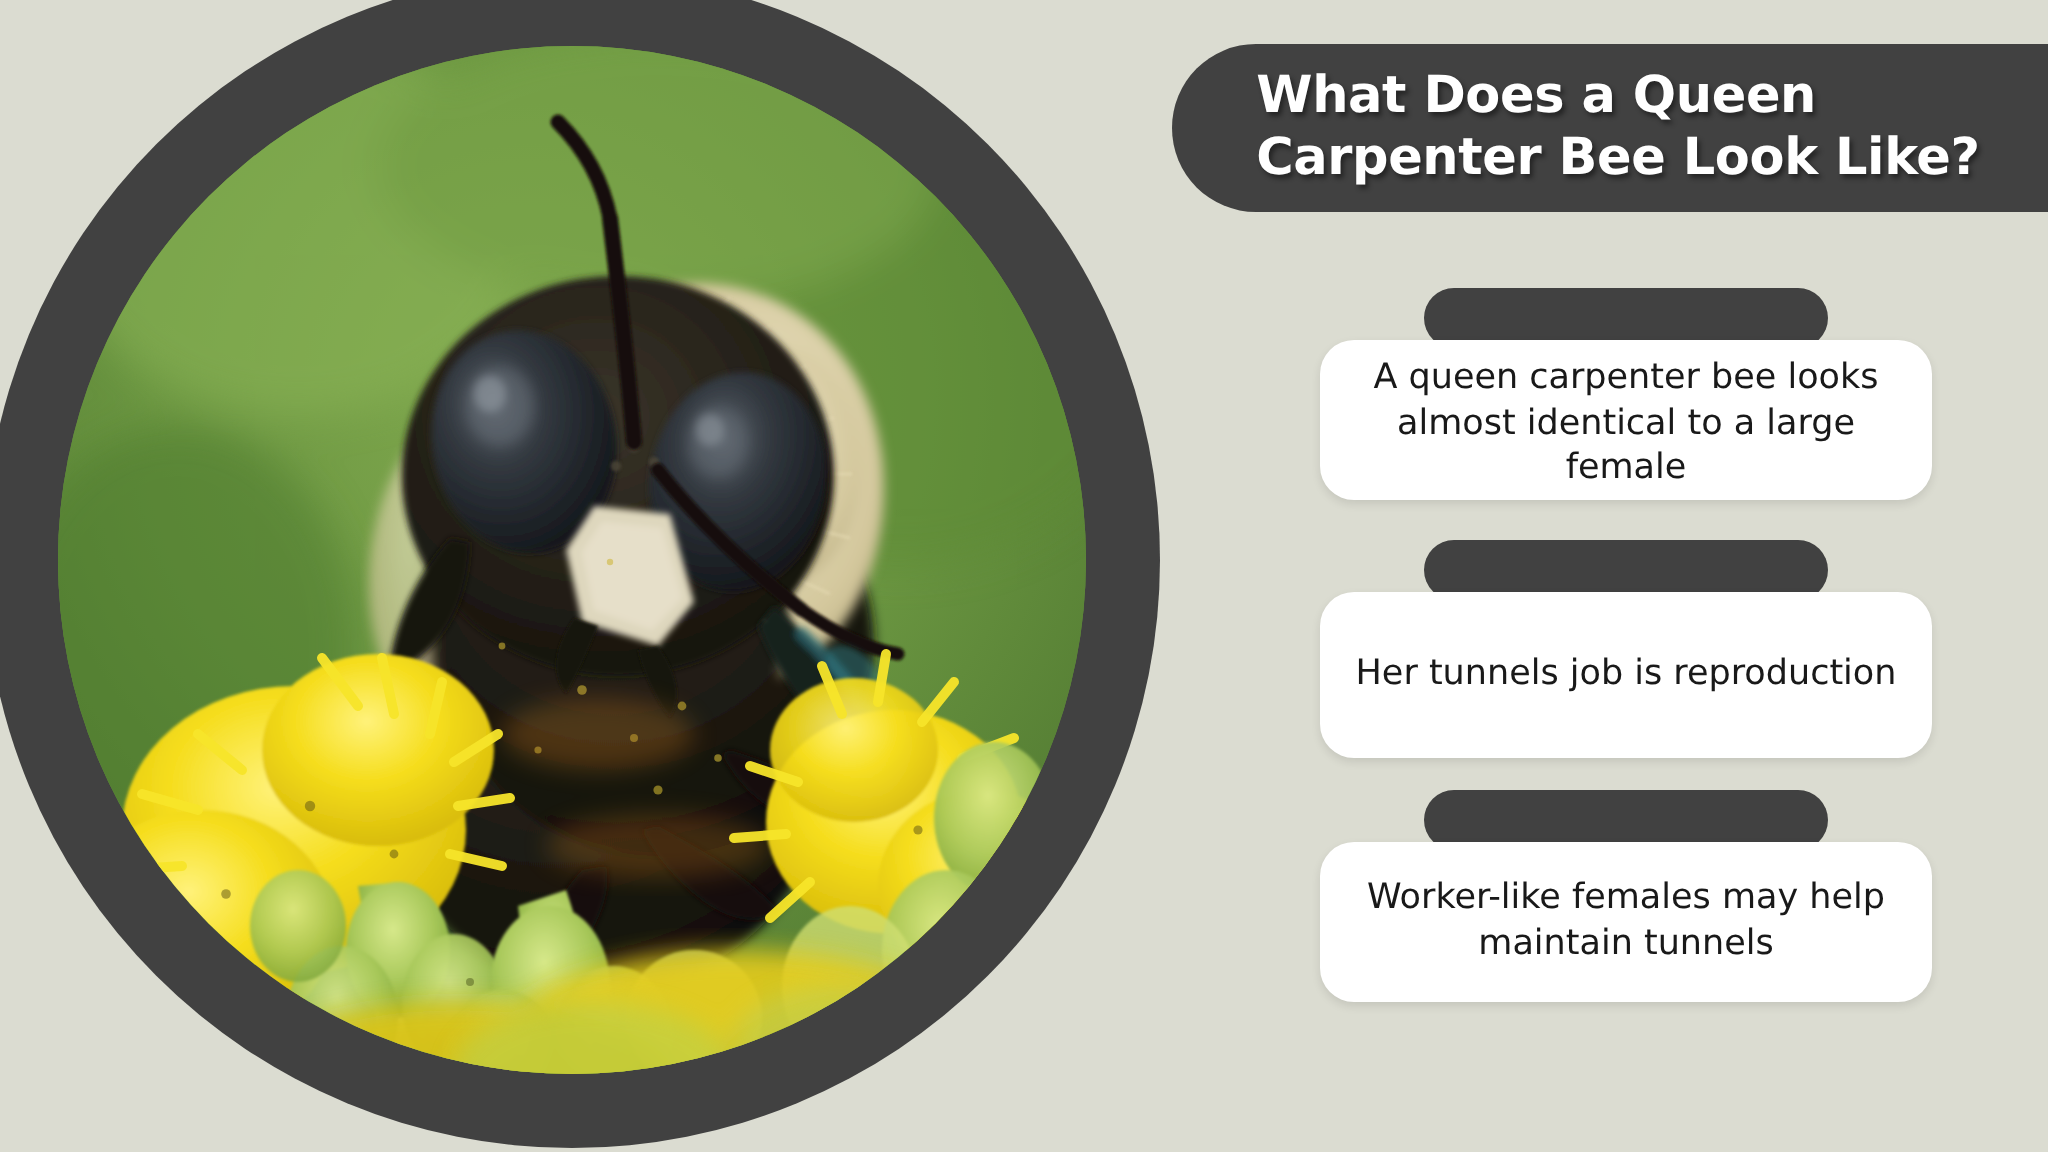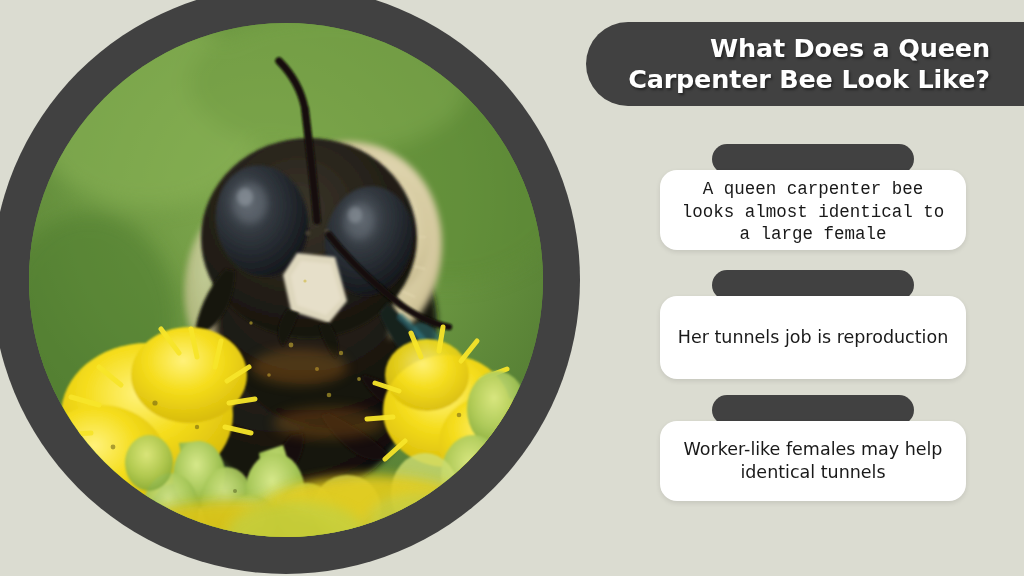--- a/index.html
+++ b/index.html
@@ -64,21 +64,21 @@
     align-items: center;
     justify-content: center;
     padding: 0 14px 0 22px;
   }
 
   .title-pill h1 {
     color: #ffffff;
     font-size: 25.5px;
     line-height: 1.22;
     font-weight: bold;
-    text-align: right;
+    text-align: left;
     letter-spacing: -0.2px;
     text-shadow: 1.5px 2px 2.5px rgba(0,0,0,0.45);
     white-space: pre-line;
   }
 
   .fact {
     position: absolute;
     left: 660px;
     width: 306px;
   }
@@ -109,21 +109,21 @@
 
   .fact-card p {
     color: #191919;
     font-size: 17.5px;
     line-height: 1.30;
     text-align: center;
     font-weight: 400;
   }
 
   #fact-0 { top: 144px; }
-  #fact-0 .fact-card { height: 80px; padding-top: 18px; font-family: Liberation Mono, monospace; }
+  #fact-0 .fact-card { height: 80px; padding-top: 18px; }
   #fact-1 { top: 270px; }
   #fact-1 .fact-card { height: 83px; }
   #fact-2 { top: 395px; }
   #fact-2 .fact-card { height: 80px; }
 </style>
 </head>
 <body>
 
 <div id="stage">
 
@@ -395,17 +395,17 @@
   <div class="fact" id="fact-1">
     <div class="fact-tab"></div>
     <div class="fact-card">
       <p>Her tunnels job is reproduction</p>
     </div>
   </div>
 
   <div class="fact" id="fact-2">
     <div class="fact-tab"></div>
     <div class="fact-card">
-      <p>Worker-like females may help identical tunnels</p>
+      <p>Worker-like females may help maintain tunnels</p>
     </div>
   </div>
 
 </div>
 
 </body></html>

